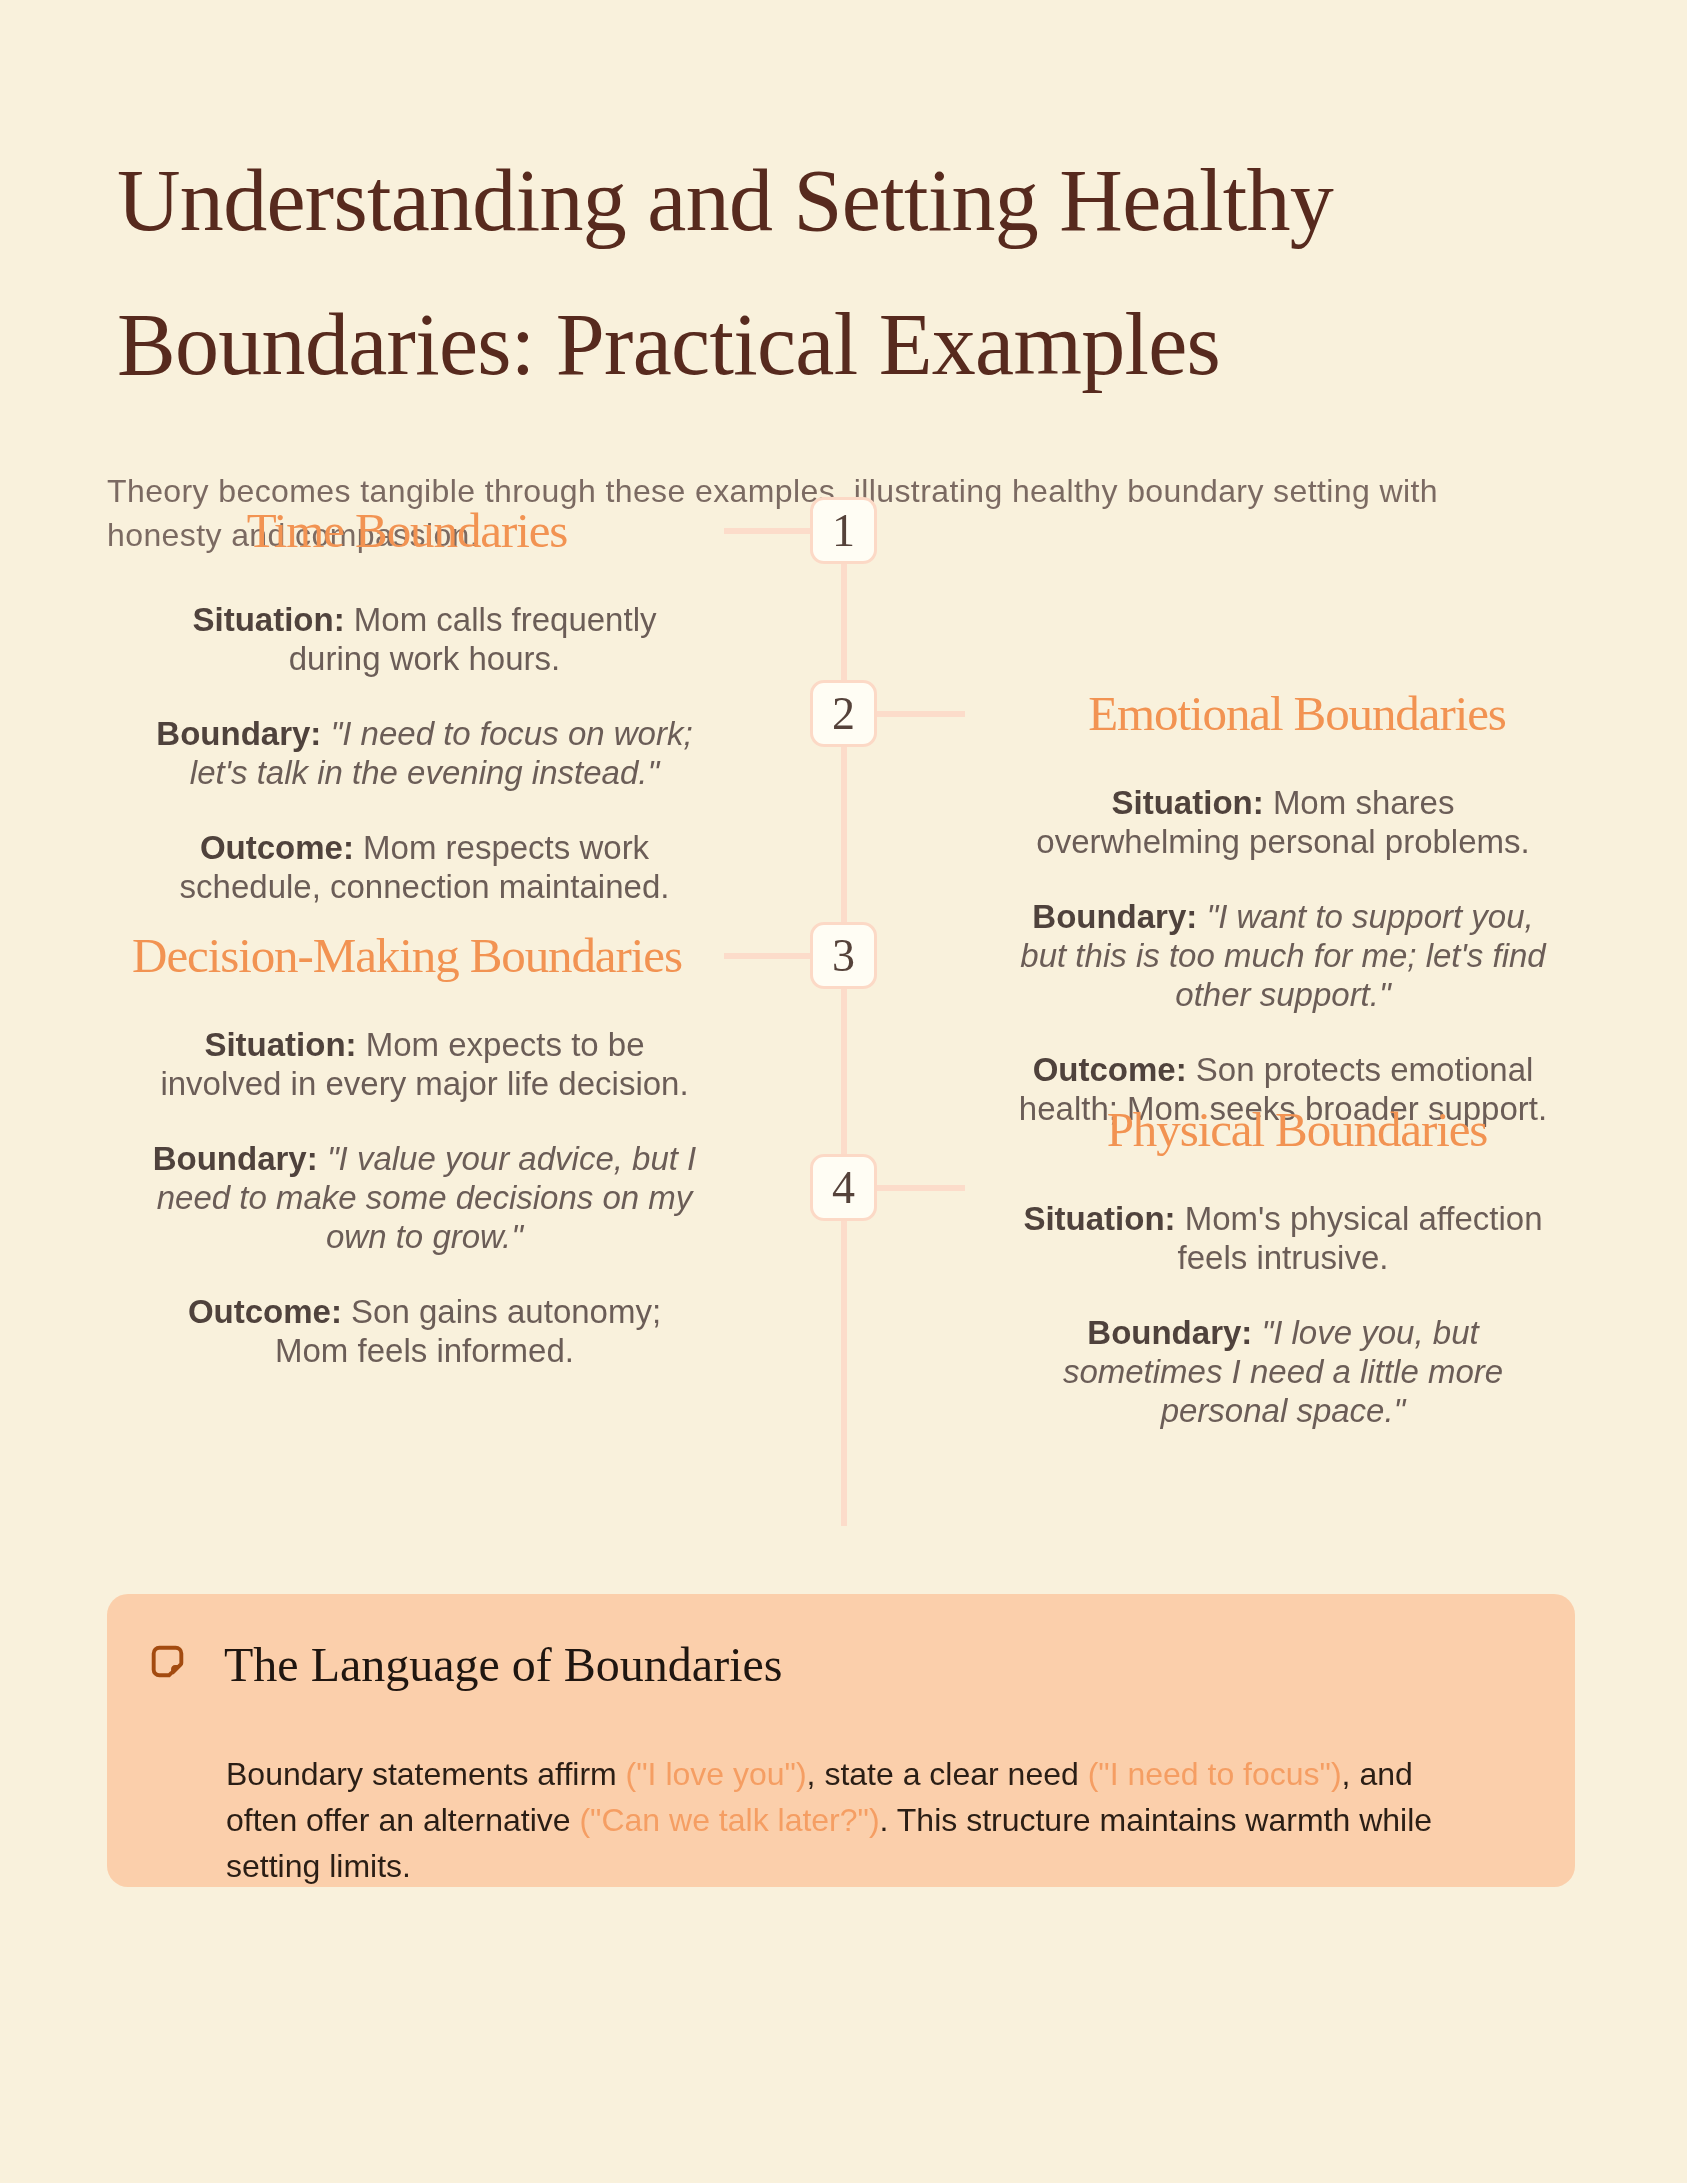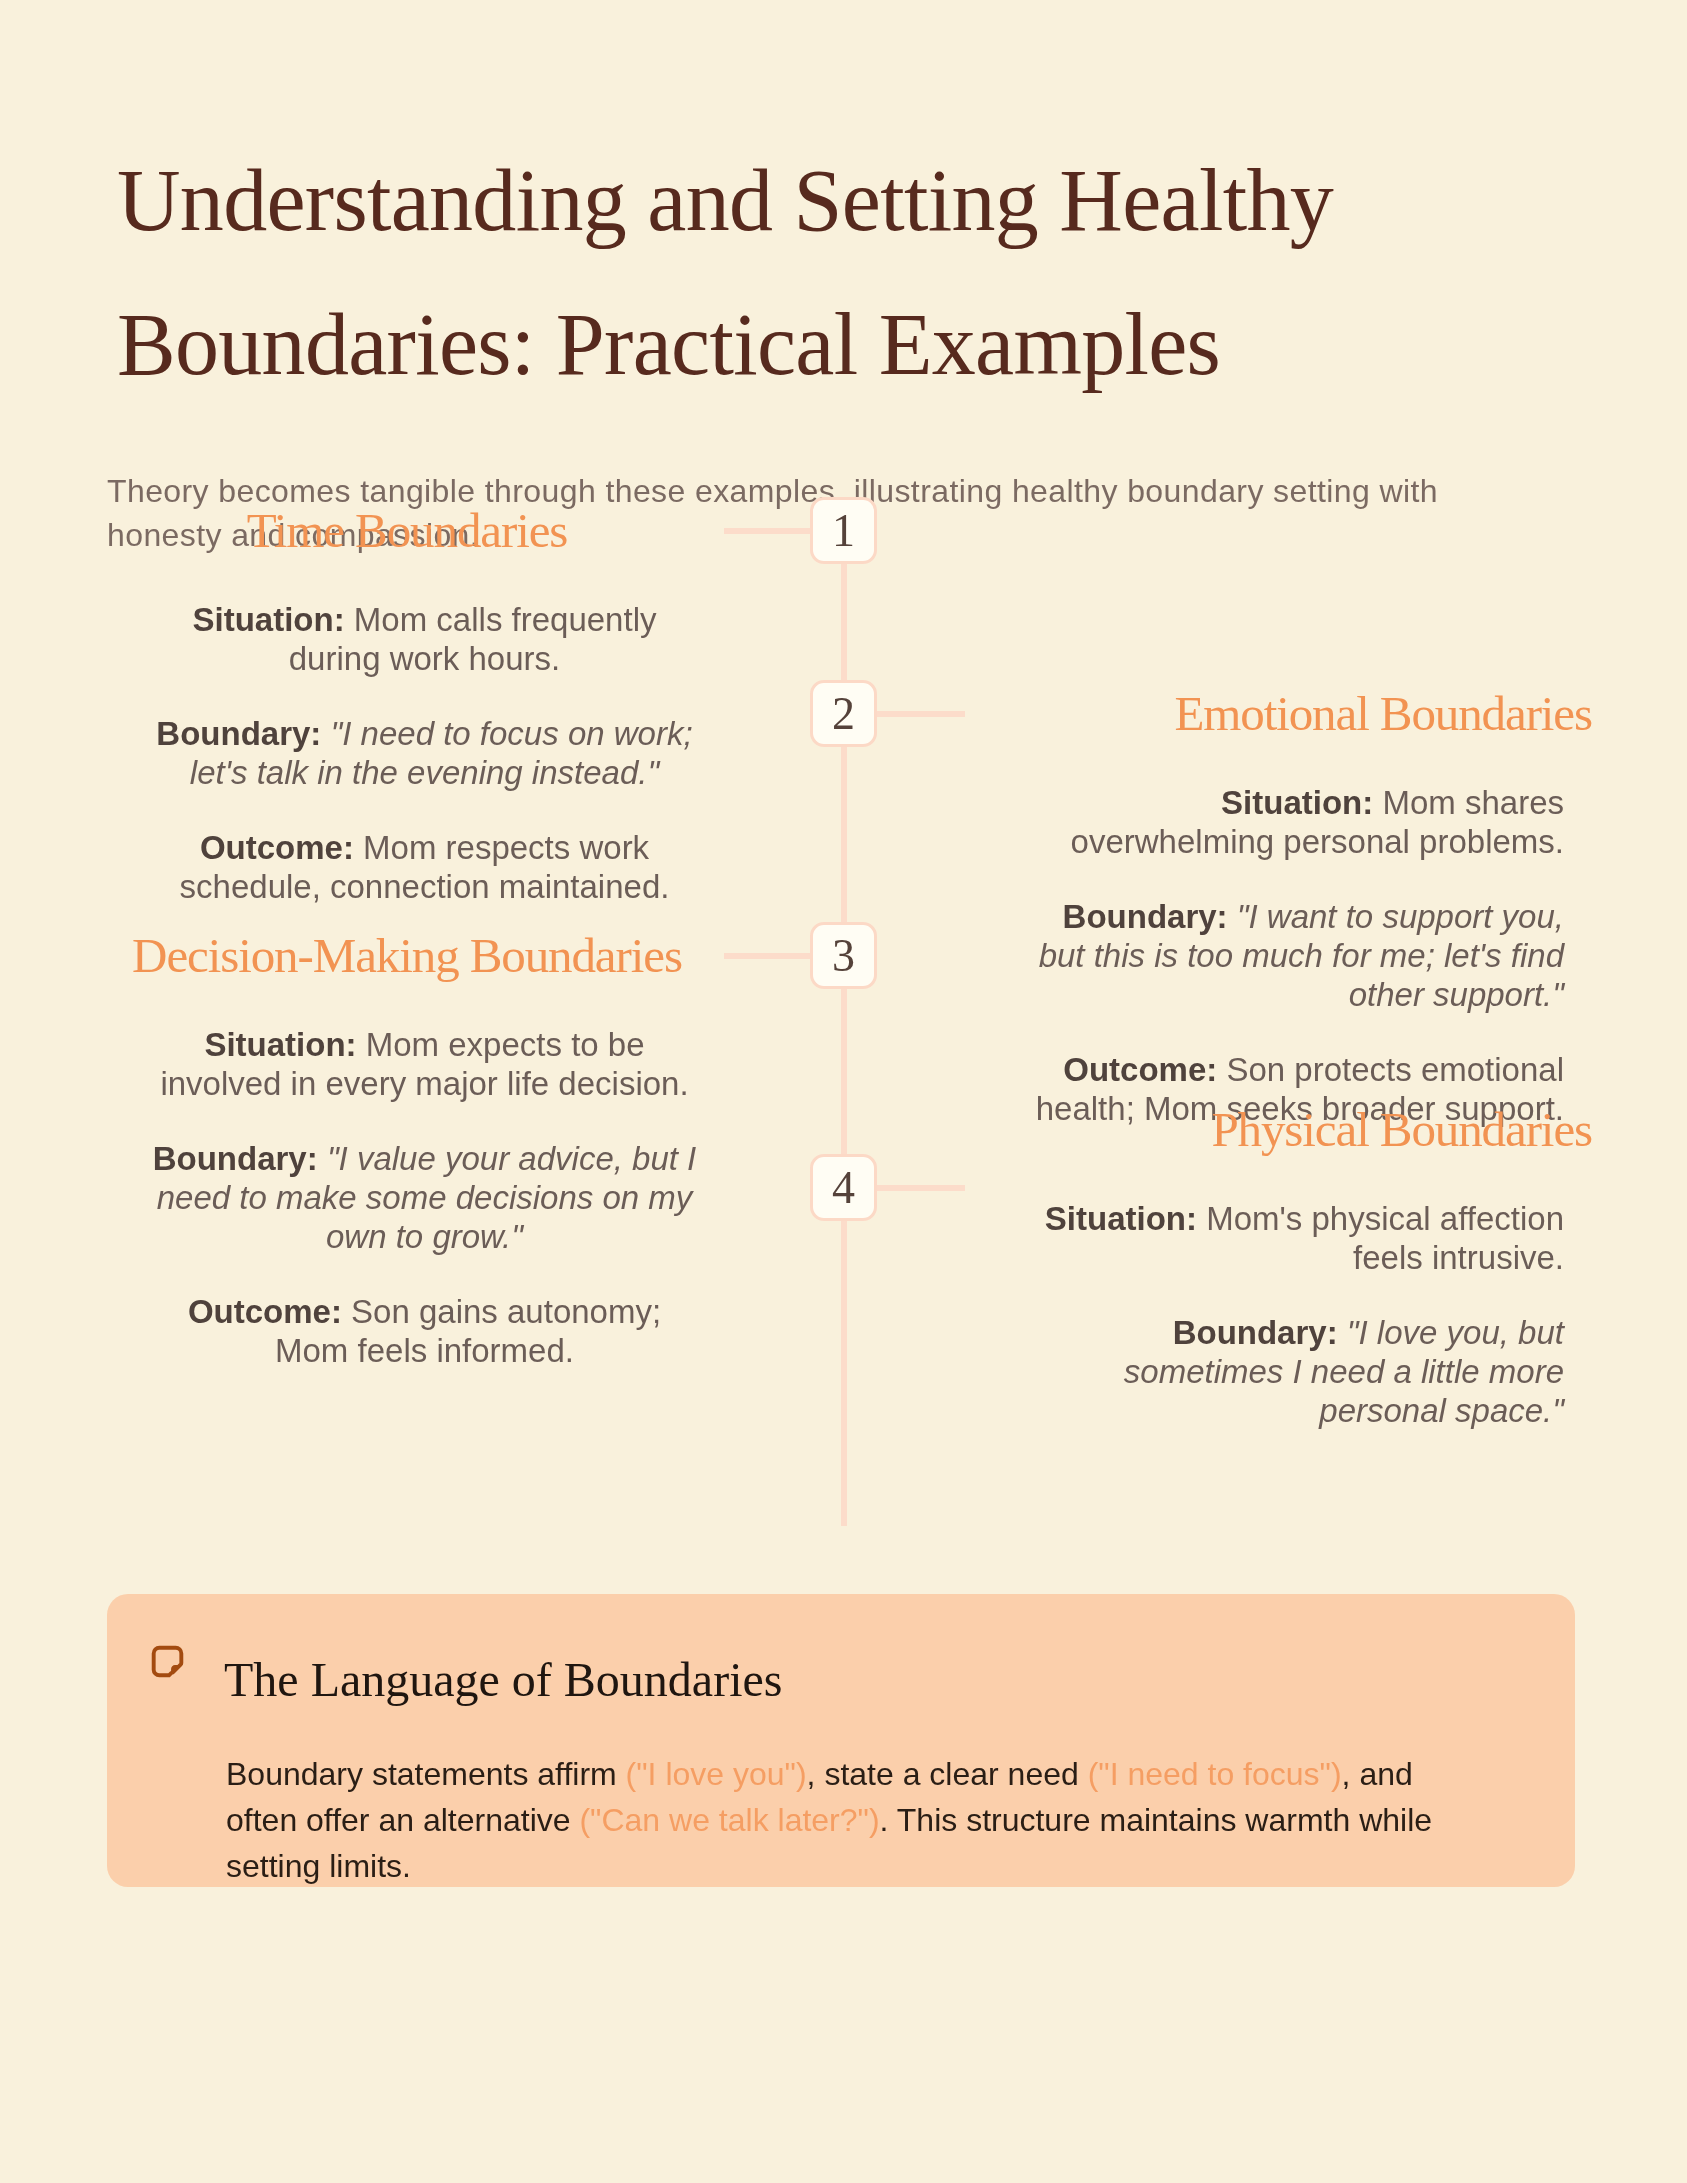--- a/index.html
+++ b/index.html
@@ -43,21 +43,21 @@
     display:flex; align-items:center; justify-content:center;
     font-family:"Liberation Serif", serif; font-size:46px; color:#55423a;
   }
   .badge-1 { top:497px; }
   .badge-2 { top:680px; }
   .badge-3 { top:922px; }
   .badge-4 { top:1154px; }
 
   .item { position:absolute; width:590px; z-index:3; }
   .item-left  { text-align:center; }
-  .item-right { text-align:right; }
+  .item-right { text-align:center; }
   .item-1 { left:112px;  top:497px; }
   .item-2 { left:1002px; top:680px; }
   .item-3 { left:112px;  top:922px; }
   .item-4 { left:1002px; top:1096px; }
 
   .item-heading {
     margin:0; font-family:"Liberation Serif", serif; font-weight:400;
     font-size:49px; line-height:67px; letter-spacing:-1.1px; color:#f29352;
   }
   .para {
@@ -68,21 +68,21 @@
   .para .label { font-weight:700; color:#4f423c; }
   .para .quote { font-style:italic; }
 
   
   .callout {
     position:absolute; left:107px; top:1594px; width:1468px; height:293px;
     background:#fbcfab; border-radius:21px; z-index:2;
   }
   .callout-icon { position:absolute; left:41px; top:48px; width:39px; height:39px; }
   .callout-title {
-    position:absolute; left:117px; top:46px; width:1125px;
+    position:absolute; left:117px; top:31px; width:1125px;
     font-family:"Liberation Serif", serif; font-weight:400;
     font-size:48px; line-height:63px; color:#1f1610;margin-top:8px;
   }
   .callout-body {
     position:absolute; left:119px; top:125px; width:1321px;
     font-size:32px; line-height:46px; color:#2a1e15;
   }
   .callout-body .accent { color:#f59e63; }
 </style>
 </head>

